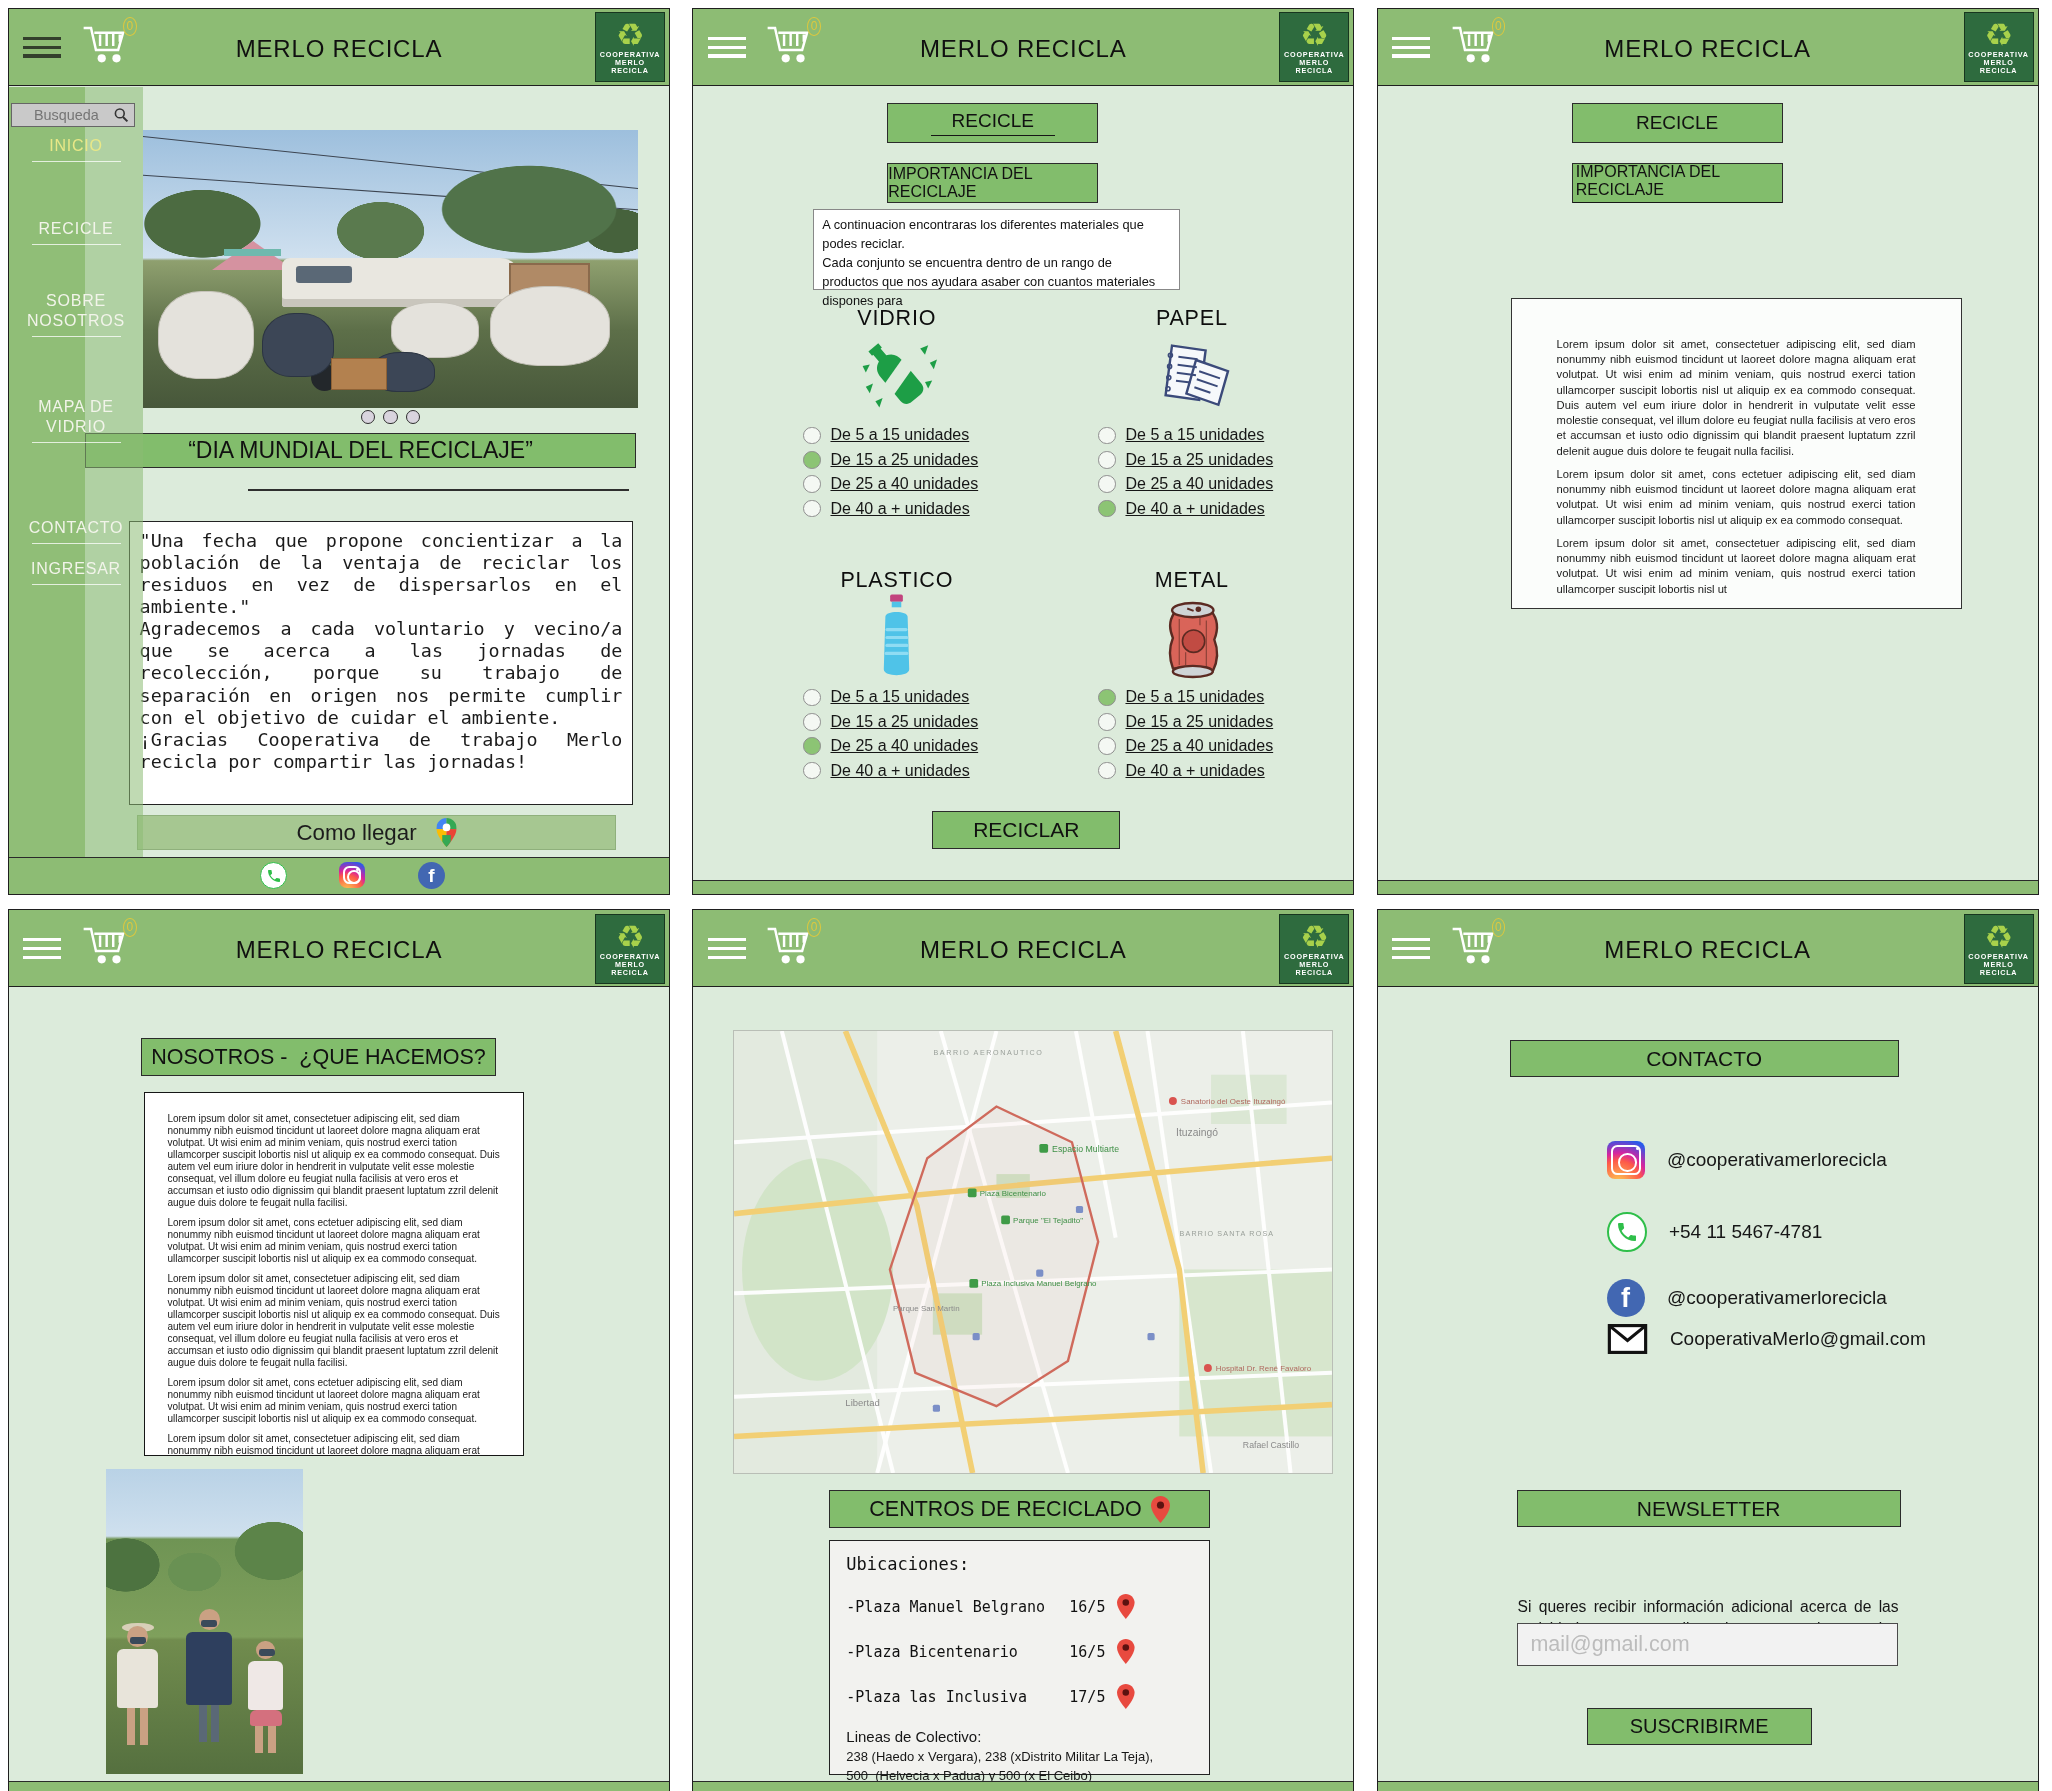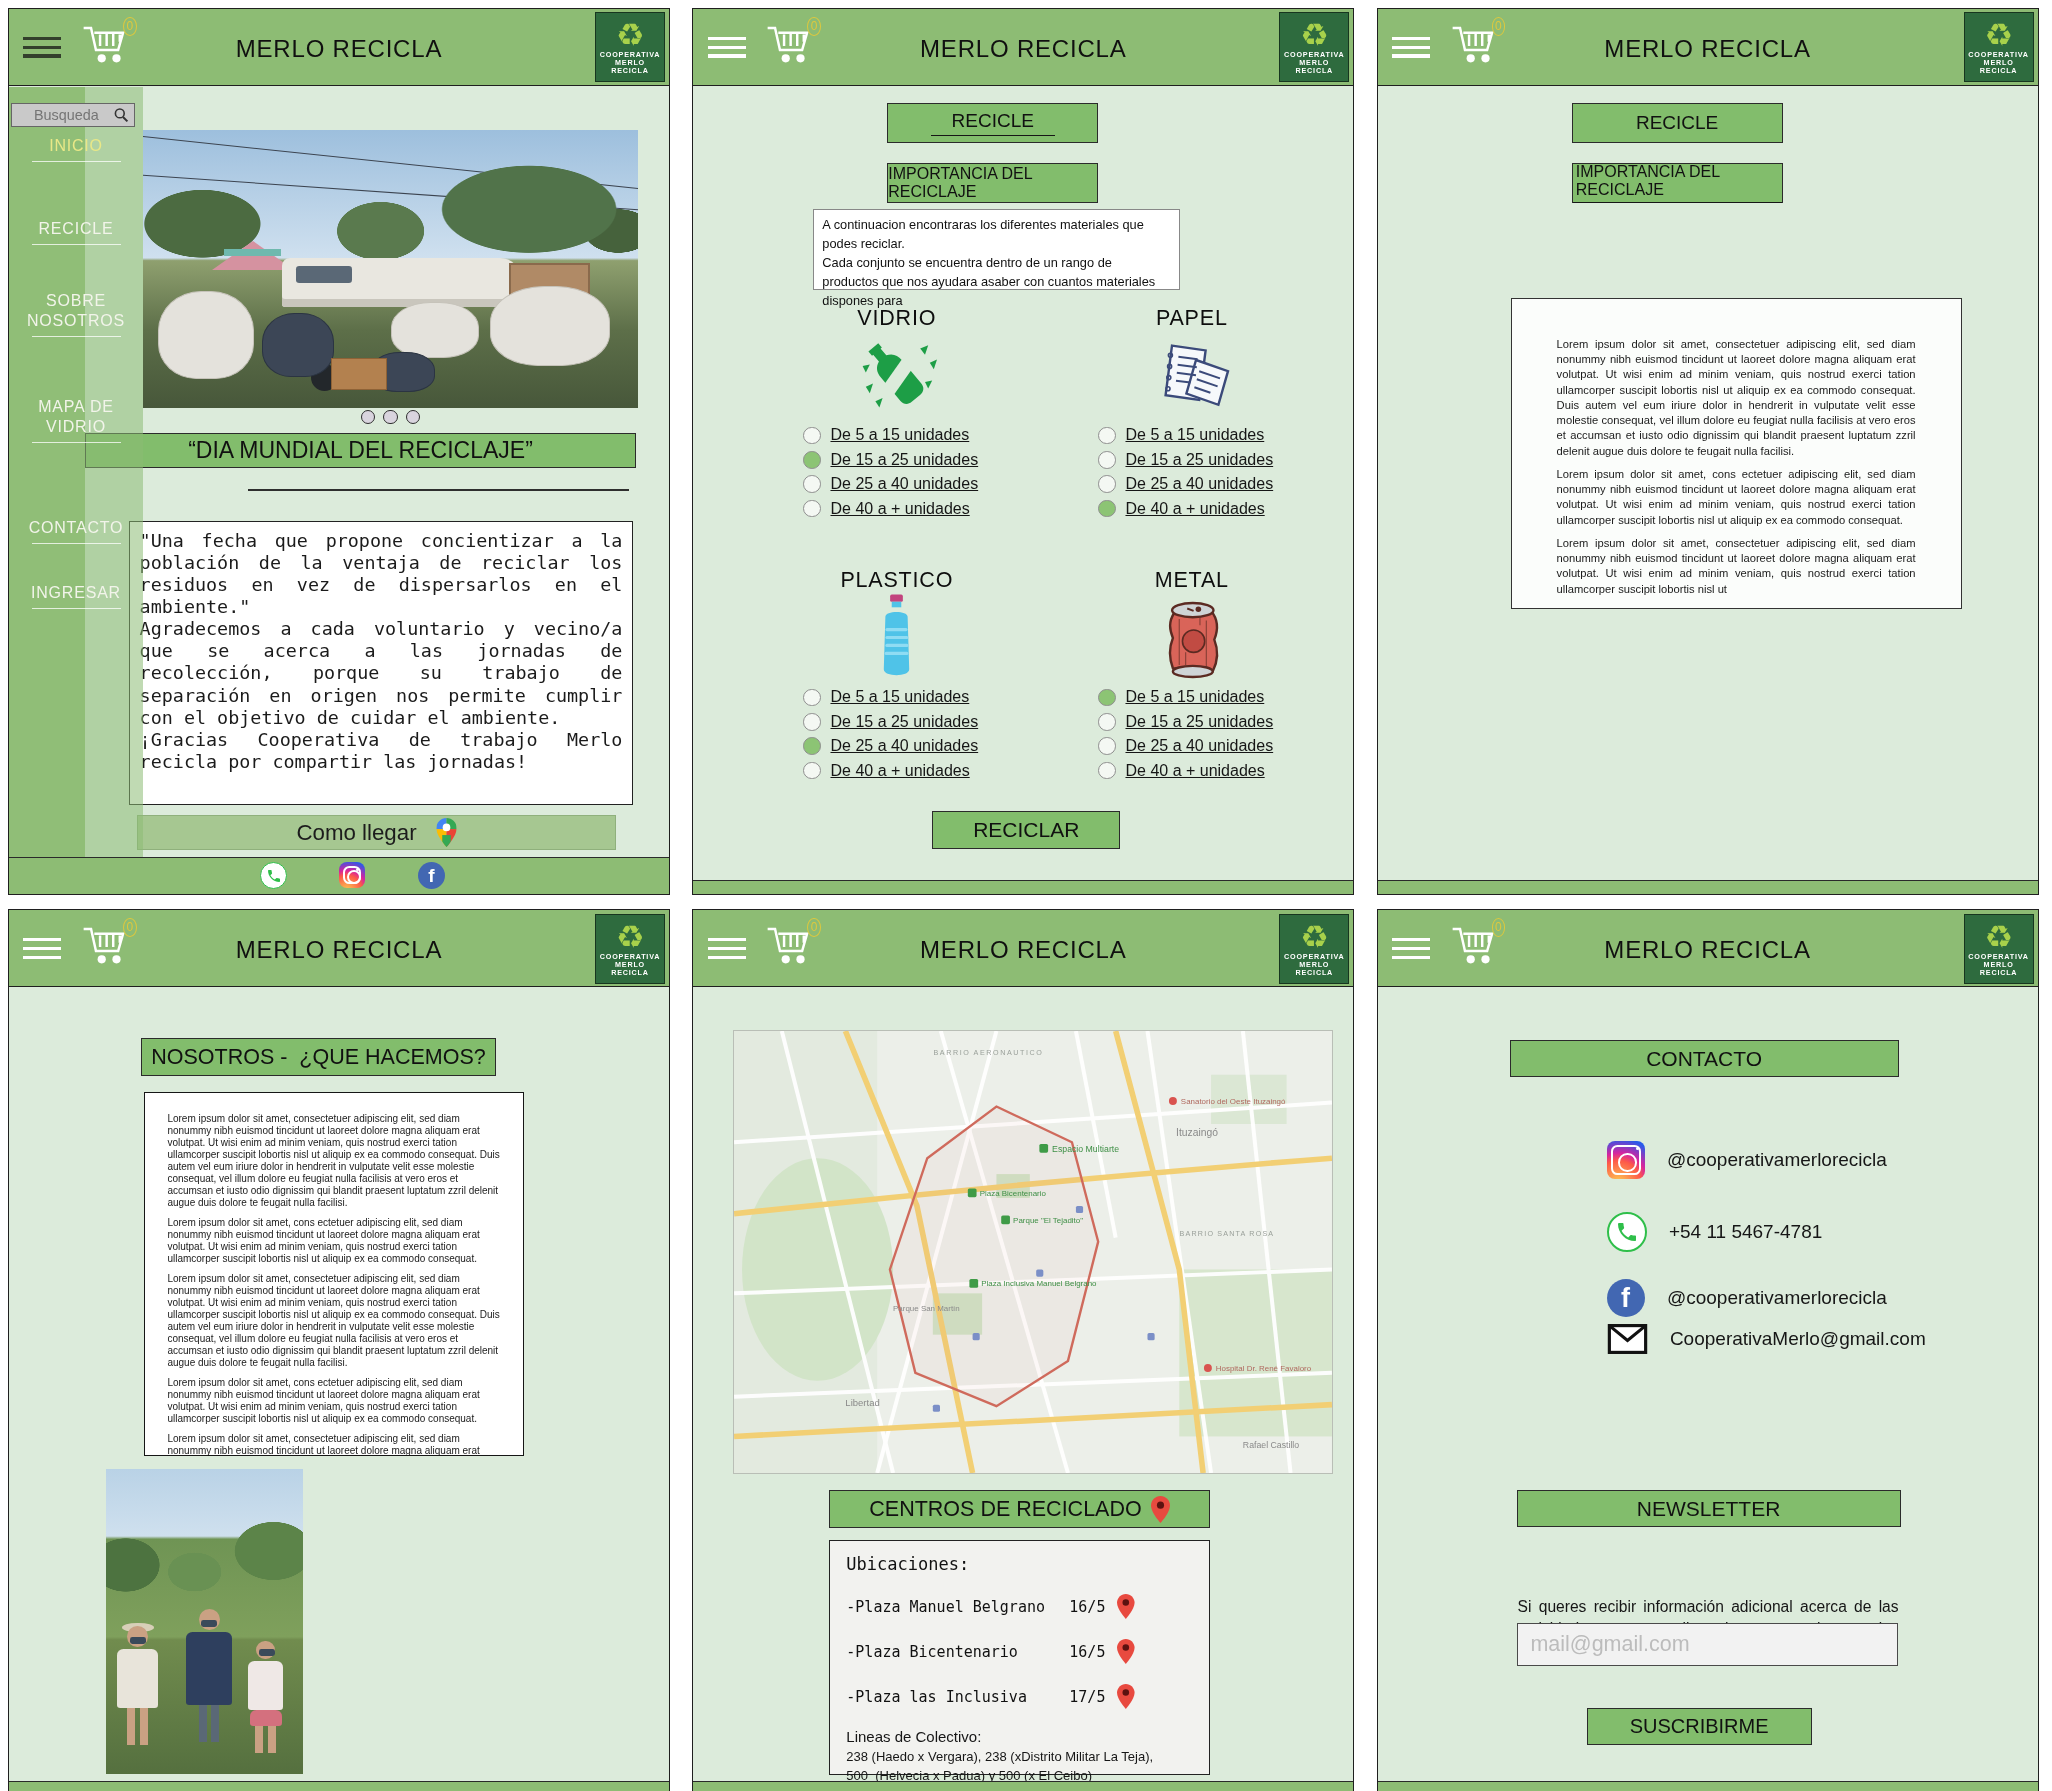--- a/index.html
+++ b/index.html
@@ -173,21 +173,21 @@
     </div>
 
     <div class="sidebar"></div>
     <div class="sidestrip"></div>
     <div class="nav">
       <div class="nav-item active" style="top:49px"><span>INICIO</span><div class="rule"></div></div>
       <div class="nav-item" style="top:132px"><span>RECICLE</span><div class="rule"></div></div>
       <div class="nav-item" style="top:204px"><span>SOBRE NOSOTROS</span><div class="rule"></div></div>
       <div class="nav-item" style="top:310px"><span>MAPA DE VIDRIO</span><div class="rule"></div></div>
       <div class="nav-item" style="top:431px"><span>CONTACTO</span><div class="rule"></div></div>
-      <div class="nav-item" style="top:496px"><span>INGRESAR</span><div class="rule"></div></div>
+      <div class="nav-item" style="top:472px"><span>INGRESAR</span><div class="rule"></div></div>
     </div>
 
     <div class="photo1">
       <div class="ph-wire"></div>
         <div class="ph-wire ph-wire2"></div>
       <div class="ph-trees"></div>
       <div class="ph-tent"></div>
       <div class="ph-truck"></div>
       <div class="ph-wheel" style="left:34%"></div>
         <div class="ph-wheel" style="left:48%"></div>

